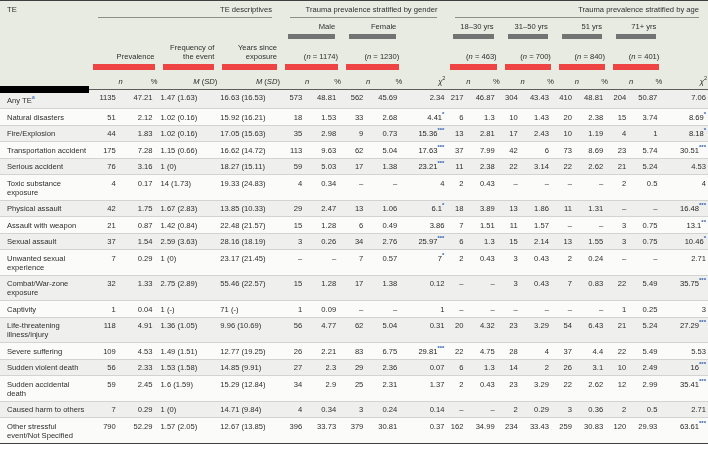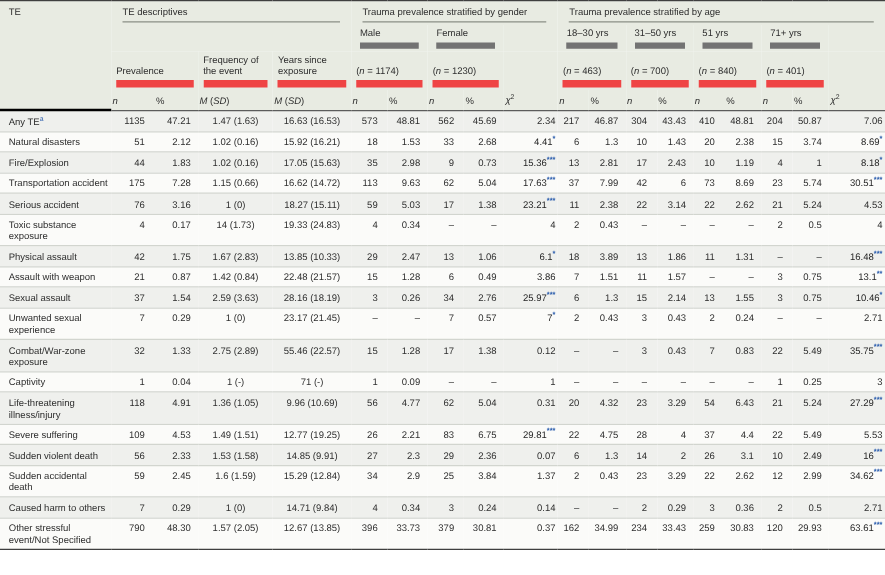--- a/index.html
+++ b/index.html
@@ -9,26 +9,26 @@
     -webkit-font-smoothing:antialiased;
   }
   .table-wrap{width:708px;height:460px;box-sizing:border-box;overflow:hidden;background:#fff;}
   table{
     width:708px;border-collapse:collapse;table-layout:fixed;
     font-size:7.6px;color:#2e2e2e;
   }
   
   thead{background:#e8ebe2;}
   thead th{
-    font-weight:normal;text-align:left;vertical-align:bottom;
+    font-weight:normal;text-align:right;vertical-align:bottom;
     padding:2px 1px;line-height:9px;
   }
   th.corner{
     text-align:left;vertical-align:top;padding:4px 0 0 7px;
-    border-bottom:2px solid #000000;
+    border-bottom:7px solid #000000;
   }
   th.grp{vertical-align:top;padding-top:4px;}
   th.grp > div{
     border-bottom:1px solid #8a9086;padding-bottom:3px;margin:0 8px;
   }
   th.sub > div{
     border-bottom:5px solid #737373;padding-bottom:3px;margin:0 6px;
   }
   th.nrow > div{
     border-bottom:6px solid #ef4444;padding-bottom:3px;margin:0 3px;
@@ -42,21 +42,21 @@
   table{border-top:1.5px solid #3f3f3f;border-bottom:1.5px solid #3f3f3f;}
   tbody tr:nth-child(odd){background:#eff0ed;}
   tbody tr:nth-child(even){background:#fbfbf9;}
   tbody tr + tr td{border-top:1px solid #d2d5cf;}
   tbody td{
     vertical-align:top;padding:3.5px 2px 3px 2px;line-height:9px;
   }
   td.lbl{text-align:left;padding-left:7px;padding-right:2px;}
   td.num{text-align:right;padding-right:8px;}
   td.pct{text-align:right;padding-right:6px;}
-  td.msd{text-align:center;}
+  td.msd{text-align:left;}
   td.chi{text-align:right;white-space:nowrap;}
   .sig{font-weight:normal;color:#1f1f1f;}
   .stars{color:#2b5dad;font-weight:bold;font-size:6px;vertical-align:super;line-height:0;}
   .supa{color:#2b5dad;font-size:5.5px;vertical-align:super;line-height:0;}
 </style>
 </head>
 <body>
 
 <div class="table-wrap">
   <table id="te-table">
@@ -487,31 +487,31 @@
         </tr>
         <tr>
           <td class="lbl">Sudden accidental death</td>
           <td class="num">59</td>
           <td class="pct">2.45</td>
           <td class="msd">1.6 (1.59)</td>
           <td class="msd">15.29 (12.84)</td>
           <td class="num">34</td>
           <td class="pct">2.9</td>
           <td class="num">25</td>
-          <td class="pct">3.84</td>
+          <td class="pct">2.31</td>
           <td class="chi">1.37</td>
           <td class="num">2</td>
           <td class="pct">0.43</td>
           <td class="num">23</td>
           <td class="pct">3.29</td>
           <td class="num">22</td>
           <td class="pct">2.62</td>
           <td class="num">12</td>
           <td class="pct">2.99</td>
-          <td class="chi"><span class="sig">34.62</span><span class="stars">***</span></td>
+          <td class="chi"><span class="sig">35.41</span><span class="stars">***</span></td>
         </tr>
         <tr>
           <td class="lbl">Caused harm to others</td>
           <td class="num">7</td>
           <td class="pct">0.29</td>
           <td class="msd">1 (0)</td>
           <td class="msd">14.71 (9.84)</td>
           <td class="num">4</td>
           <td class="pct">0.34</td>
           <td class="num">3</td>
@@ -523,21 +523,21 @@
           <td class="pct">0.29</td>
           <td class="num">3</td>
           <td class="pct">0.36</td>
           <td class="num">2</td>
           <td class="pct">0.5</td>
           <td class="chi">2.71</td>
         </tr>
         <tr>
           <td class="lbl">Other stress­ful event/Not Specified</td>
           <td class="num">790</td>
-          <td class="pct">48.30</td>
+          <td class="pct">52.29</td>
           <td class="msd">1.57 (2.05)</td>
           <td class="msd">12.67 (13.85)</td>
           <td class="num">396</td>
           <td class="pct">33.73</td>
           <td class="num">379</td>
           <td class="pct">30.81</td>
           <td class="chi">0.37</td>
           <td class="num">162</td>
           <td class="pct">34.99</td>
           <td class="num">234</td>

